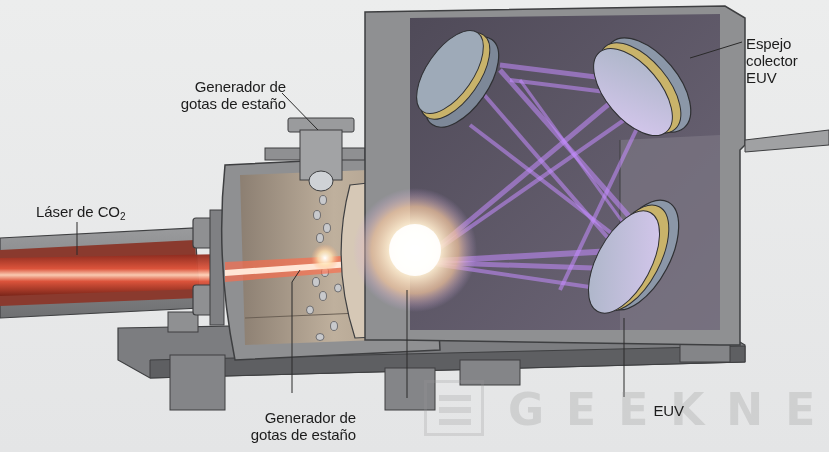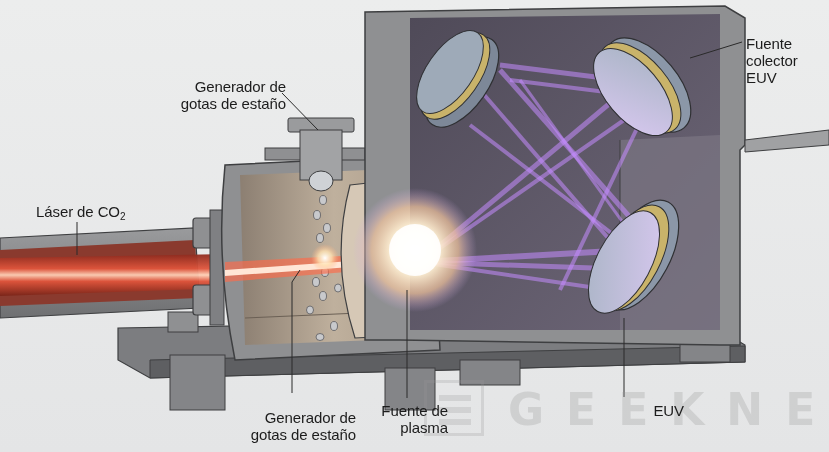--- a/index.html
+++ b/index.html
@@ -181,32 +181,28 @@
   <div class="label left" style="left:36px; top:203px;">
     <span>Láser de CO</span><sub>2</sub>
   </div>
 
   <div class="label" style="left:166px; top:78px; width:120px;">
     <div>Generador de</div>
     <div>gotas de estaño</div>
   </div>
 
   <div class="label left" style="left:746px; top:35px;">
-    <div>Fuente</div>
+    <div>Espejo</div>
     <div>colector</div>
     <div>EUV</div>
   </div>
 
   <div class="label" style="left:236px; top:409px; width:120px;">
     <div>Generador de</div>
     <div>gotas de estaño</div>
   </div>
 
-  <div class="label" style="left:368px; top:402px; width:80px;">
-    <div>Fuente de</div>
-    <div>plasma</div>
-  </div>
 
   <div class="label" style="left:564px; top:402px; width:120px;">
     <div>EUV</div>
   </div>
 
 </div>
 
 </body></html>

